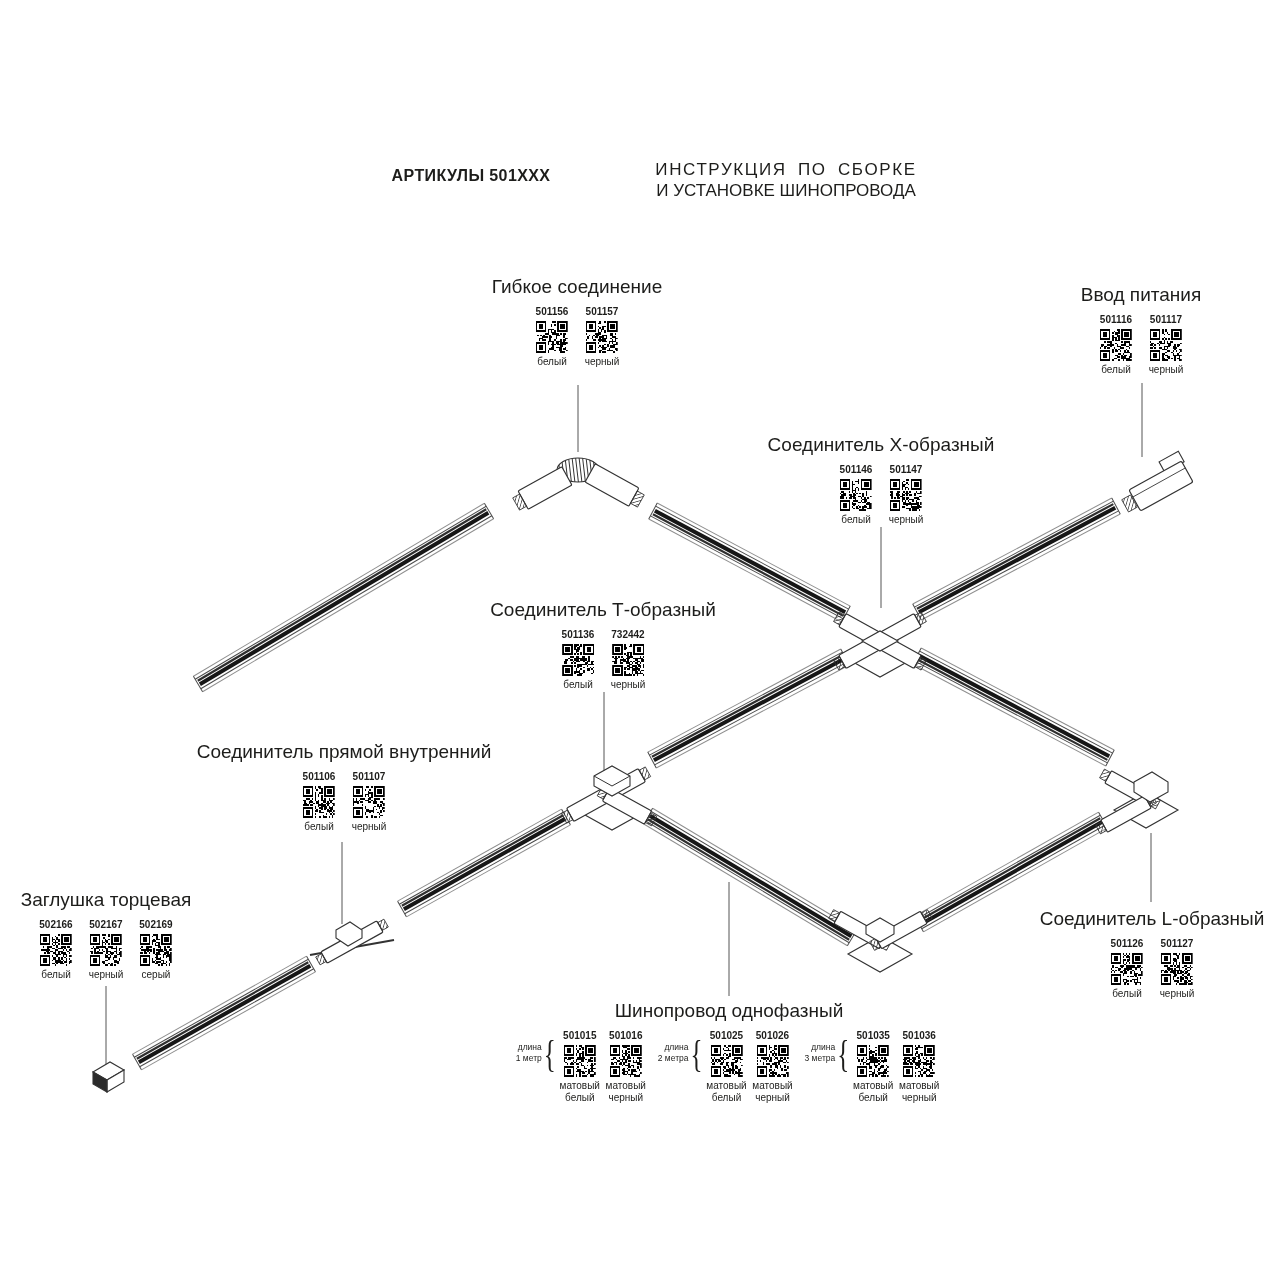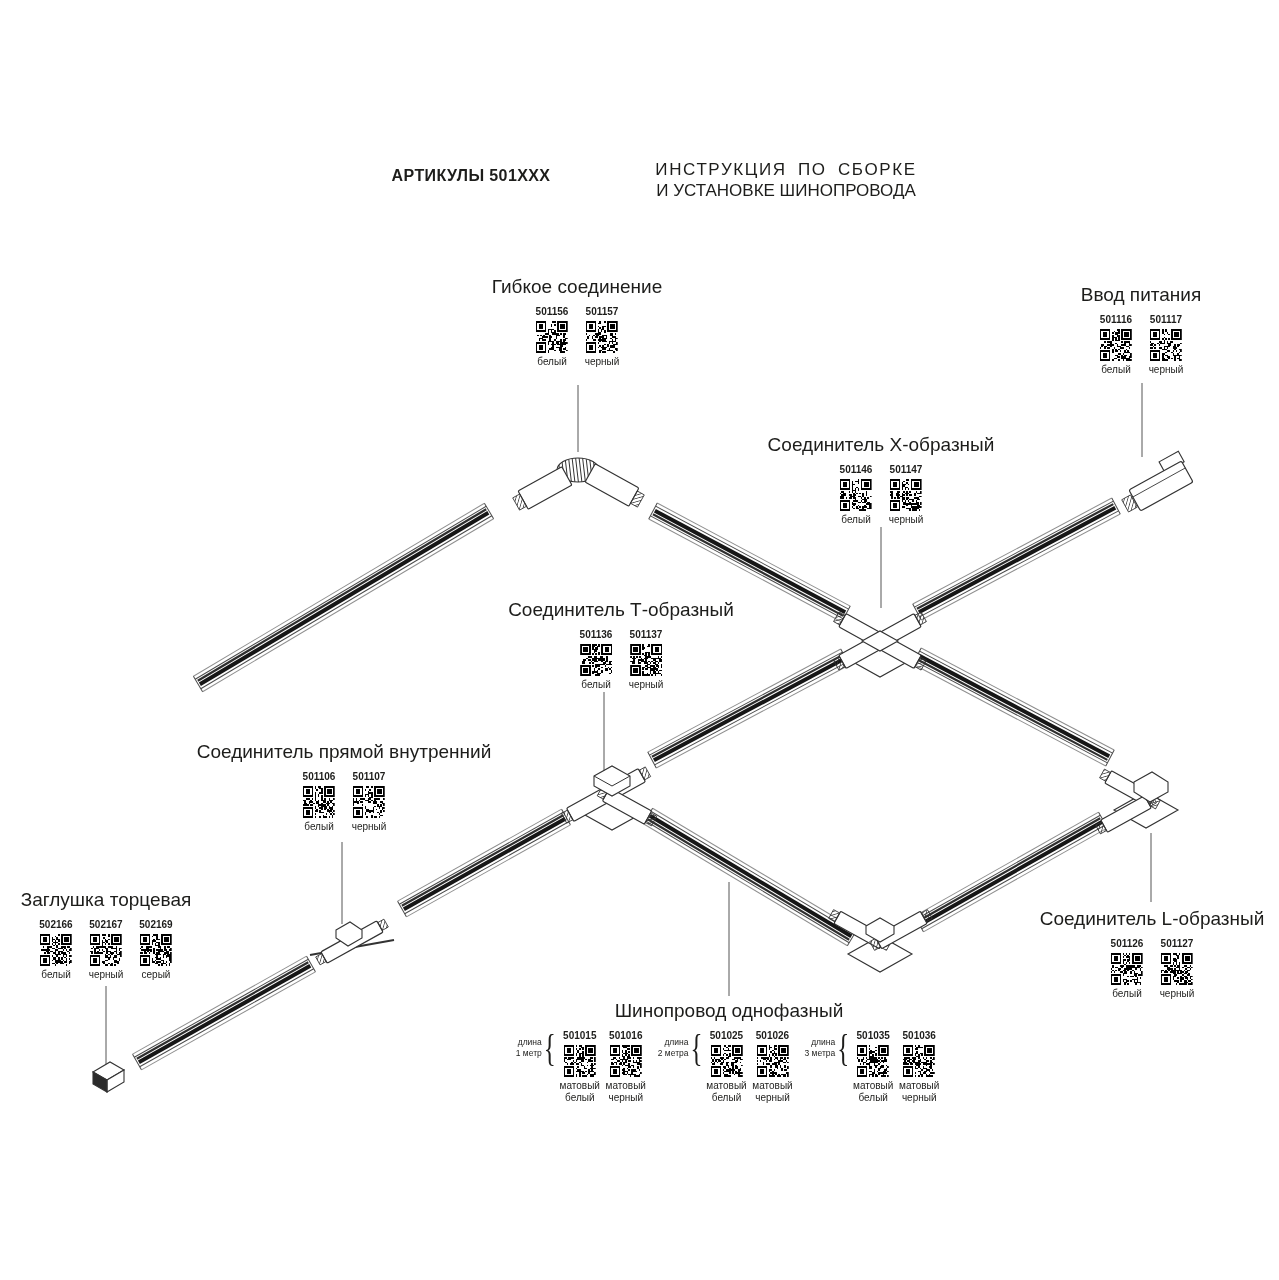--- a/index.html
+++ b/index.html
@@ -21,31 +21,31 @@
   .items{display:flex;align-items:flex-start}
   .g-simple .items{gap:14px}
   .item{display:flex;flex-direction:column;align-items:center;width:36px}
   .num{font-size:10px;font-weight:bold;margin-bottom:4px;white-space:nowrap}
   .qr{width:32px;height:32px}
   .qr svg{display:block;width:100%;height:100%;shape-rendering:crispEdges}
   .clabel{font-size:10px;margin-top:3px;white-space:nowrap;text-align:center}
 
   .sections{display:flex;gap:9px;align-items:flex-start}
   .section{display:flex}
-  .lenblock{display:flex;align-items:center;height:36px}
+  .lenblock{display:flex;align-items:flex-start;margin-top:12px;height:36px}
   .lentext{font-size:8.5px;line-height:1.25;text-align:right;white-space:nowrap}
   .brace{font-family:"Liberation Serif",serif;font-size:25px;line-height:1;
     display:inline-block;transform:scaleY(1.5);margin:0 1px 0 2px;color:#1d1d1b}
   .g-track .item{width:46px}
   .g-track .clabel{white-space:normal;width:50px;line-height:1.15}
 
   .g-flex{left:577px;top:276px}
   .g-power{left:1141px;top:284px}
   .g-x{left:881px;top:434px}
-  .g-t{left:621px;top:599px}
+  .g-t{left:603px;top:599px}
   .g-straight{left:344px;top:741px}
   .g-endcap{left:106px;top:889px}
   .g-l{left:1152px;top:908px}
   .g-track{left:729px;top:1000px}
 </style>
 </head>
 <body>
 
 <div class="page">
   <svg id="diagram" width="1279" height="1280" viewBox="0 0 1279 1280">
@@ -1175,21 +1175,21 @@
               <rect x="13" y="19" width="1" height="1" fill="#000"></rect>
               <rect x="19" y="19" width="1" height="1" fill="#000"></rect>
               <rect x="10" y="20" width="1" height="1" fill="#000"></rect>
               <rect x="11" y="20" width="1" height="1" fill="#000"></rect>
               <rect x="12" y="20" width="1" height="1" fill="#000"></rect>
             </svg>
           </div>
           <div class="clabel">белый</div>
         </div>
         <div class="item">
-          <div class="num">501137</div>
+          <div class="num">732442</div>
           <div class="qr">
             <svg viewBox="0 0 21 21">
               <rect x="0" y="0" width="7" height="7" fill="#000"></rect>
               <rect x="1" y="1" width="5" height="5" fill="#fff"></rect>
               <rect x="2" y="2" width="3" height="3" fill="#000"></rect>
               <rect x="14" y="0" width="7" height="7" fill="#000"></rect>
               <rect x="15" y="1" width="5" height="5" fill="#fff"></rect>
               <rect x="16" y="2" width="3" height="3" fill="#000"></rect>
               <rect x="0" y="14" width="7" height="7" fill="#000"></rect>
               <rect x="1" y="15" width="5" height="5" fill="#fff"></rect>

